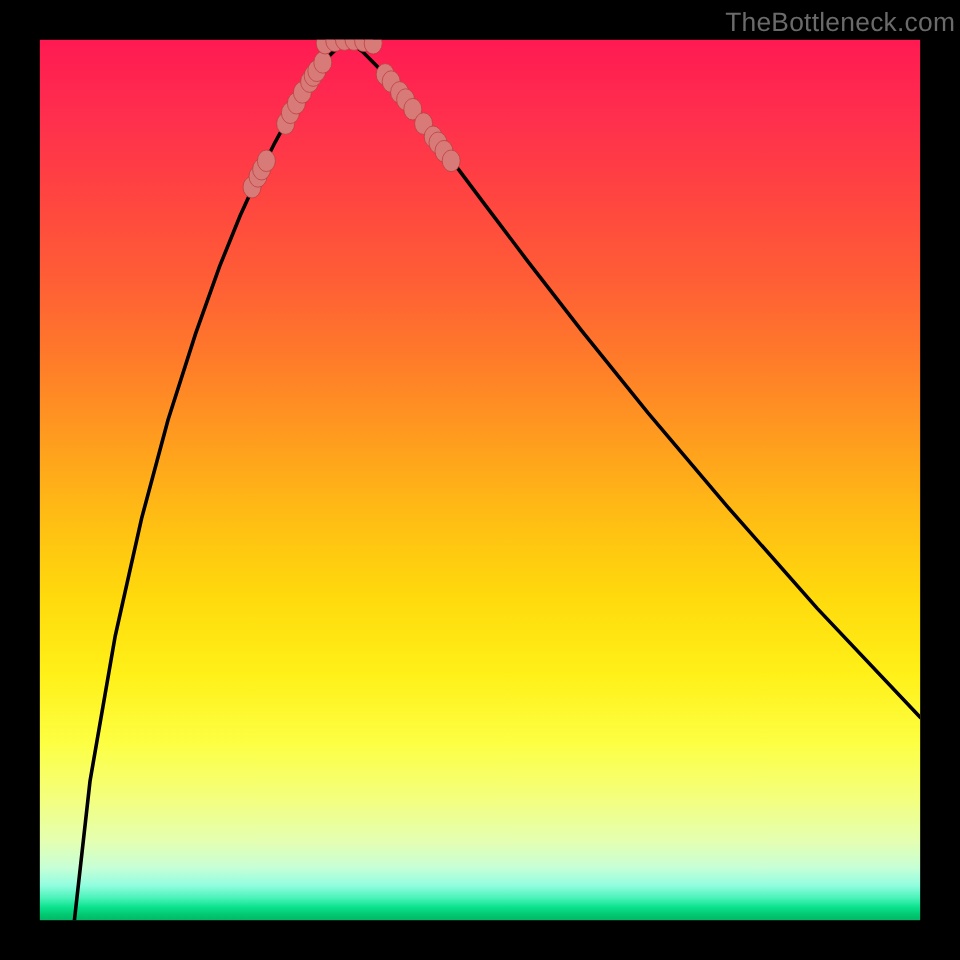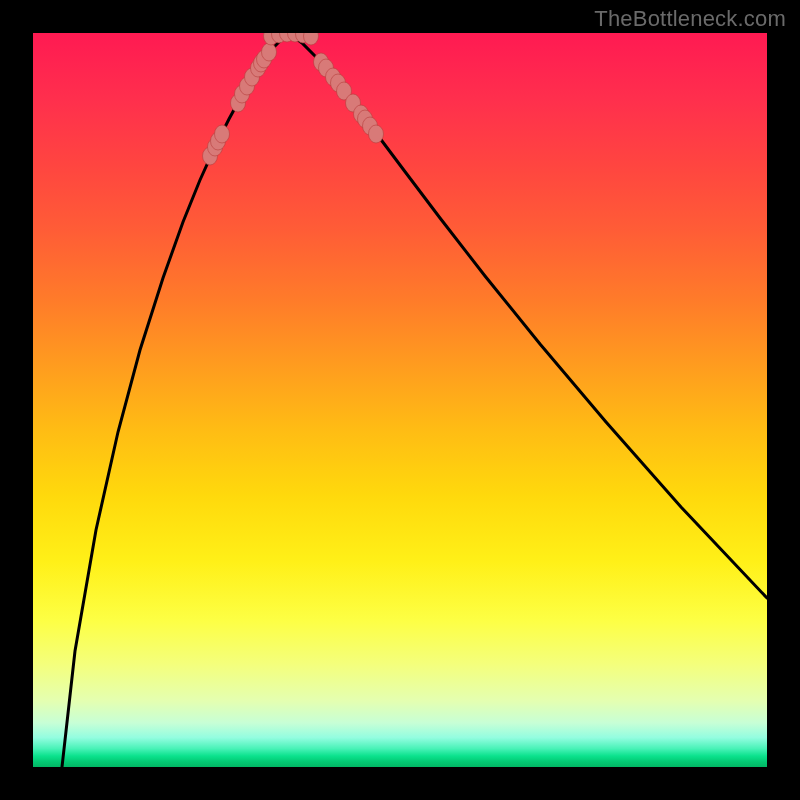--- a/index.html
+++ b/index.html
@@ -45,21 +45,21 @@
   }
   svg.curves {
     position: absolute;
     inset: 0;
     width: 734px;
     height: 734px;
   }
   .watermark {
     position: absolute;
     top: 6px;
-    right: 14px;
+    right: 4px;
     color: #6a6a6a;
     font-size: 22px;
     letter-spacing: 0.2px;
     font-weight: 500;
   }
 </style>
 </head>
 <body>
 
 <div class="frame">

